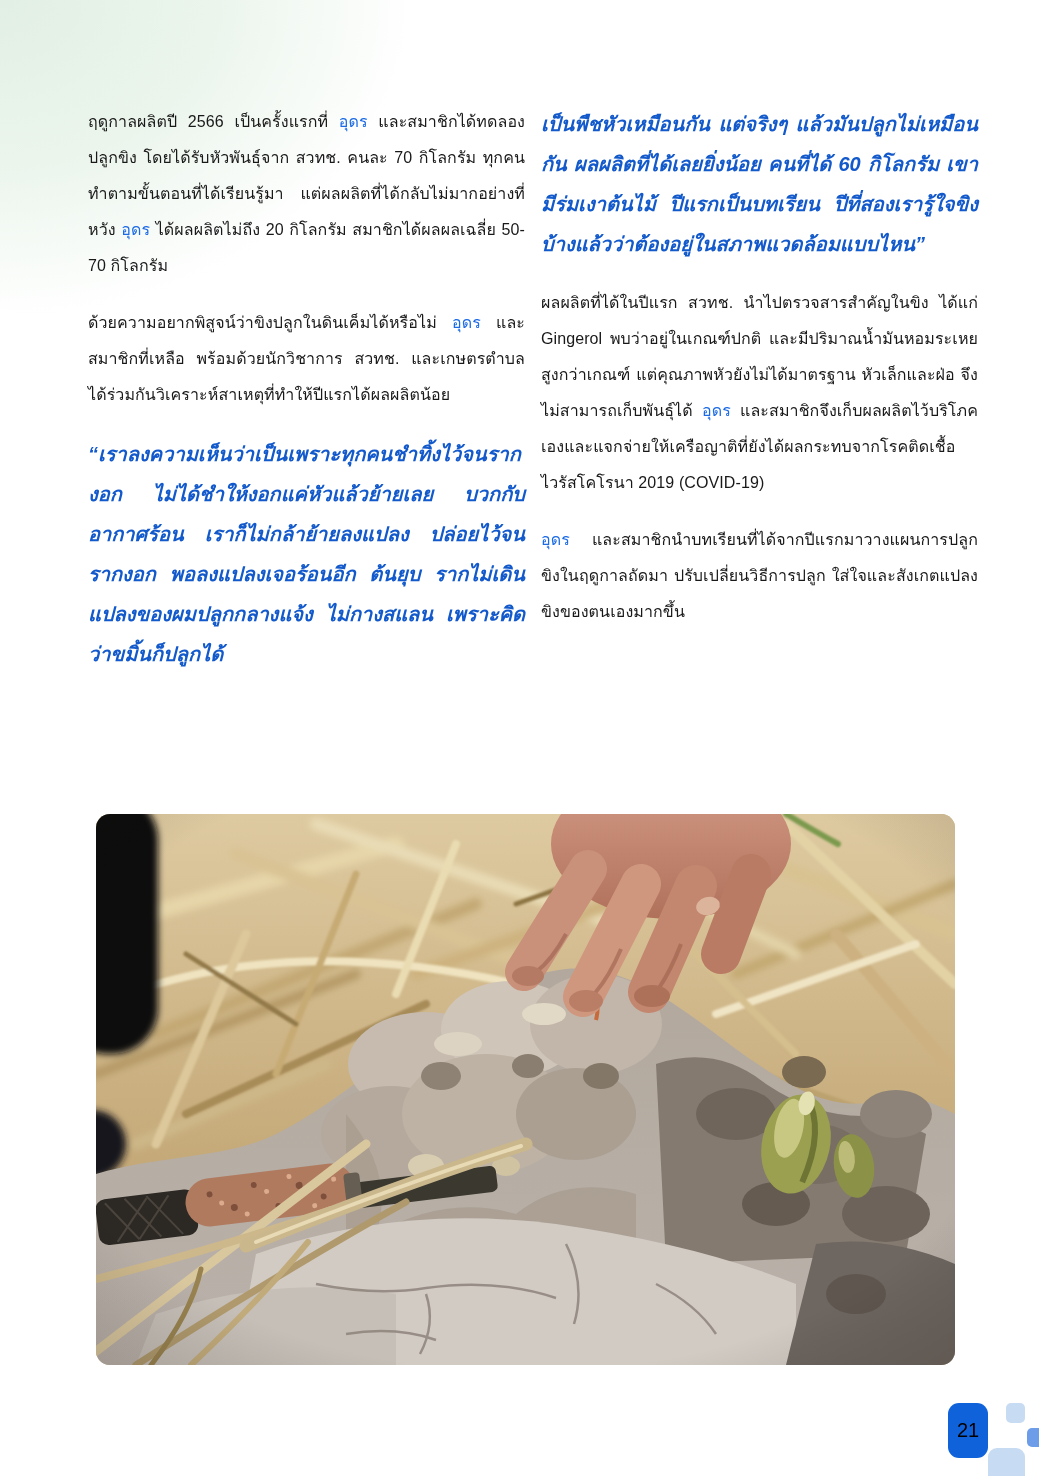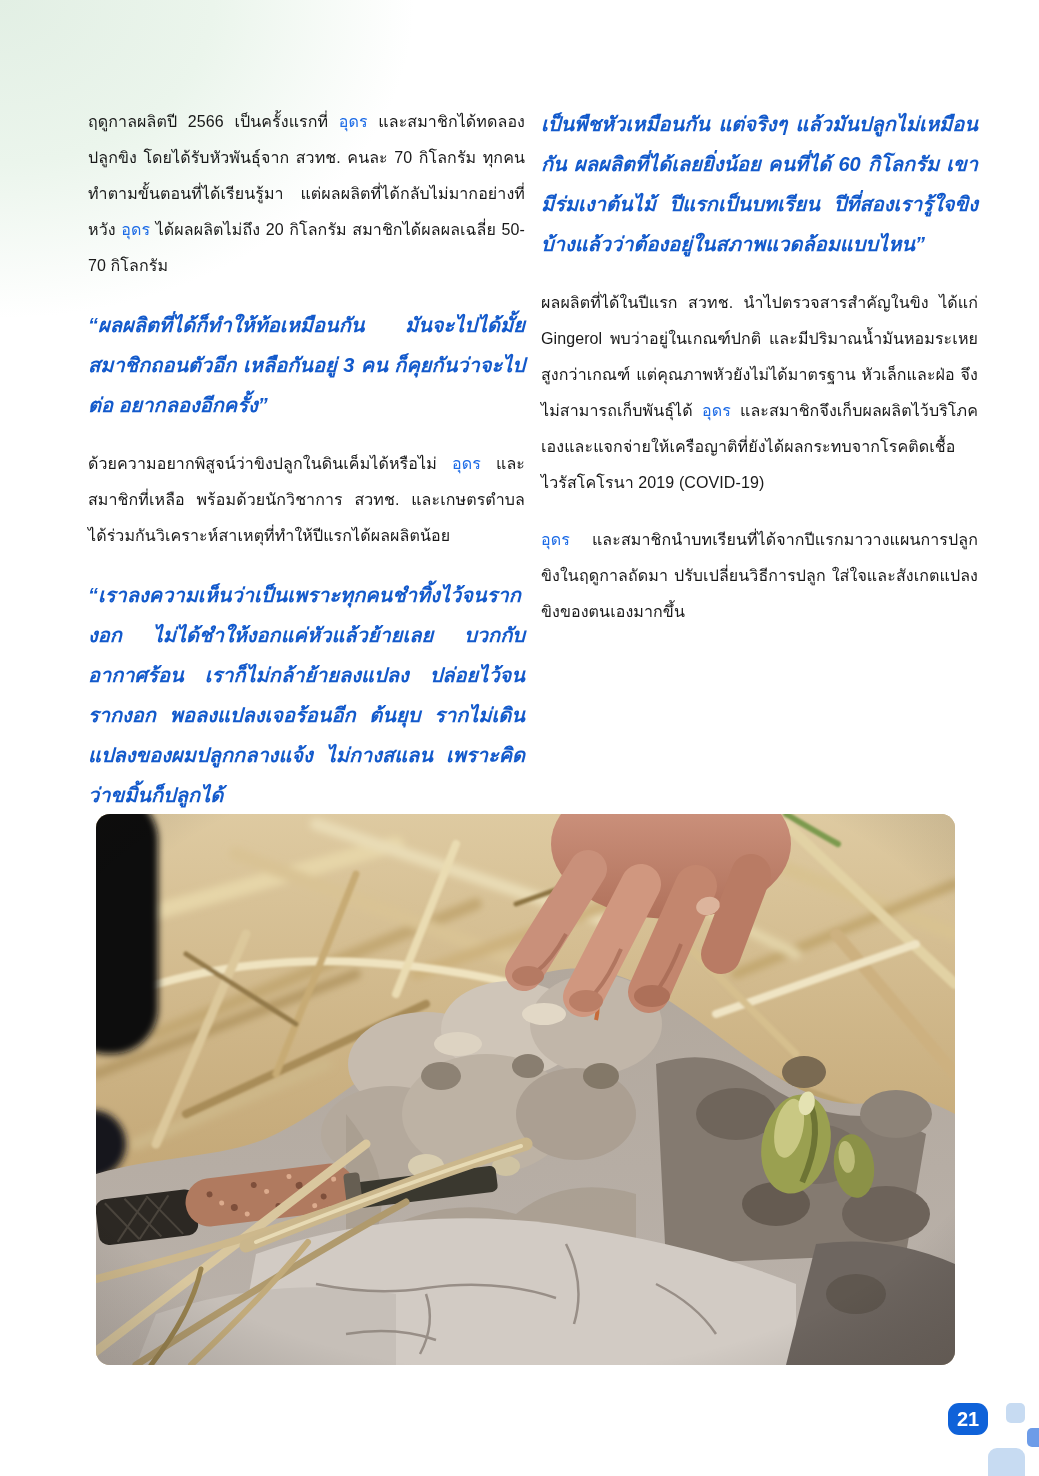--- a/index.html
+++ b/index.html
@@ -26,39 +26,38 @@
   .quote-p{
     font-size:20px;line-height:40px;color:#1259cb;
     font-style:italic;font-weight:700;text-align:justify;
   }
   .photo{
     position:absolute;left:96px;top:814px;width:859px;height:551px;
     border-radius:14px;overflow:hidden;background:#c9b183;
   }
   .photo svg{display:block;}
   .page-badge{
-    position:absolute;left:948px;top:1403px;width:40px;height:32px;
-    background:#0f62d9;border-radius:11px;color:#ffffff;
+    position:absolute;left:948px;top:1403px;width:40px;height:55px;
+    background:#0f62d9;border-radius:11px;color:#000000;
     display:flex;align-items:center;justify-content:center;
-    font-size:20px;font-weight:700;
+    font-size:20px;font-weight:400;
   }
   .sq{position:absolute;background:#c7dbf2;}
   .sq-small{left:1006px;top:1403px;width:19px;height:20px;border-radius:5px;}
   .sq-mid{left:1027px;top:1428px;width:22px;height:19px;border-radius:5px;background:#6d9ce8;}
   .sq-large{left:988px;top:1448px;width:37px;height:42px;border-radius:9px;}
 </style>
 </head>
 <body>
 
 <div class="corner-gradient"></div>
 
 <section class="col left">
   <p class="body-p"><span>ฤดูกาลผลิตปี 2566 เป็นครั้งแรกที่ </span><span class="name">อุดร</span><span> และสมาชิกได้ทดลองปลูกขิง โดยได้รับหัวพันธุ์จาก สวทช. คนละ 70 กิโลกรัม ทุกคนทำตามขั้นตอนที่ได้เรียนรู้มา แต่ผลผลิตที่ได้กลับไม่มากอย่างที่หวัง </span><span class="name">อุดร</span><span> ได้ผลผลิตไม่ถึง 20 กิโลกรัม สมาชิกได้ผลผลเฉลี่ย 50-70 กิโลกรัม</span></p>
 
-  <p class="quote-p">“ผลผลิตที่ได้ก็ทำให้ท้อเหมือนกัน มันจะไปได้มั้ย สมาชิกถอนตัวอีก เหลือกันอยู่ 3 คน ก็คุยกันว่าจะไปต่อ อยากลองอีกครั้ง”</p>
 
   <p class="body-p"><span>ด้วยความอยากพิสูจน์ว่าขิงปลูกในดินเค็มได้หรือไม่ </span><span class="name">อุดร</span><span> และสมาชิกที่เหลือ พร้อมด้วยนักวิชาการ สวทช. และเกษตรตำบล ได้ร่วมกันวิเคราะห์สาเหตุที่ทำให้ปีแรกได้ผลผลิตน้อย</span></p>
 
   <p class="quote-p">“เราลงความเห็นว่าเป็นเพราะทุกคนชำทิ้งไว้จนรากงอก ไม่ได้ชำให้งอกแค่หัวแล้วย้ายเลย บวกกับอากาศร้อน เราก็ไม่กล้าย้ายลงแปลง ปล่อยไว้จนรากงอก พอลงแปลงเจอร้อนอีก ต้นยุบ รากไม่เดิน แปลงของผมปลูกกลางแจ้ง ไม่กางสแลน เพราะคิดว่าขมิ้นก็ปลูกได้</p>
 </section>
 
 <section class="col right">
   <p class="quote-p">เป็นพืชหัวเหมือนกัน แต่จริงๆ แล้วมันปลูกไม่เหมือนกัน ผลผลิตที่ได้เลยยิ่งน้อย คนที่ได้ 60 กิโลกรัม เขามีร่มเงาต้นไม้ ปีแรกเป็นบทเรียน ปีที่สองเรารู้ใจขิงบ้างแล้วว่าต้องอยู่ในสภาพแวดล้อมแบบไหน”</p>
 
   <p class="body-p"><span>ผลผลิตที่ได้ในปีแรก สวทช. นำไปตรวจสารสำคัญในขิง ได้แก่ Gingerol พบว่าอยู่ในเกณฑ์ปกติ และมีปริมาณน้ำมันหอมระเหยสูงกว่าเกณฑ์ แต่คุณภาพหัวยังไม่ได้มาตรฐาน หัวเล็กและฝ่อ จึงไม่สามารถเก็บพันธุ์ได้ </span><span class="name">อุดร</span><span> และสมาชิกจึงเก็บผลผลิตไว้บริโภคเองและแจกจ่ายให้เครือญาติที่ยังได้ผลกระทบจากโรคติดเชื้อไวรัสโคโรนา 2019 (COVID-19)</span></p>

